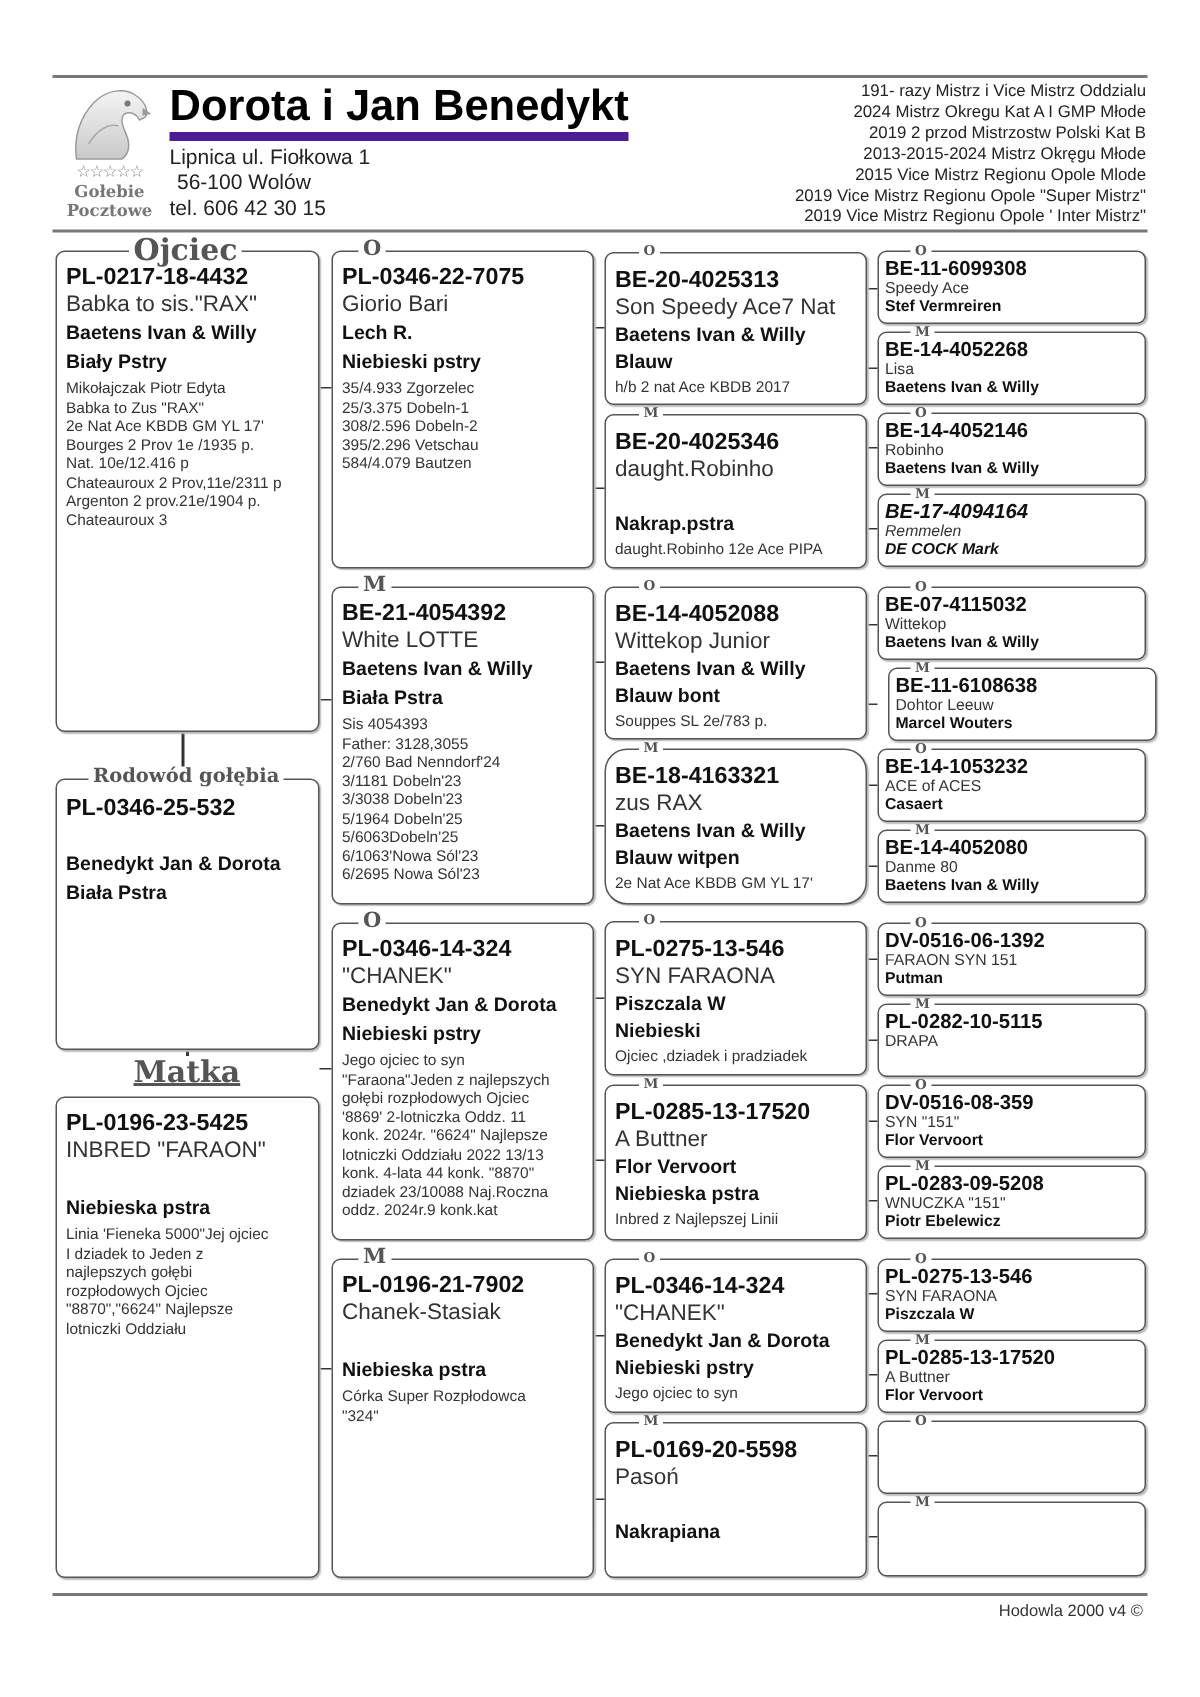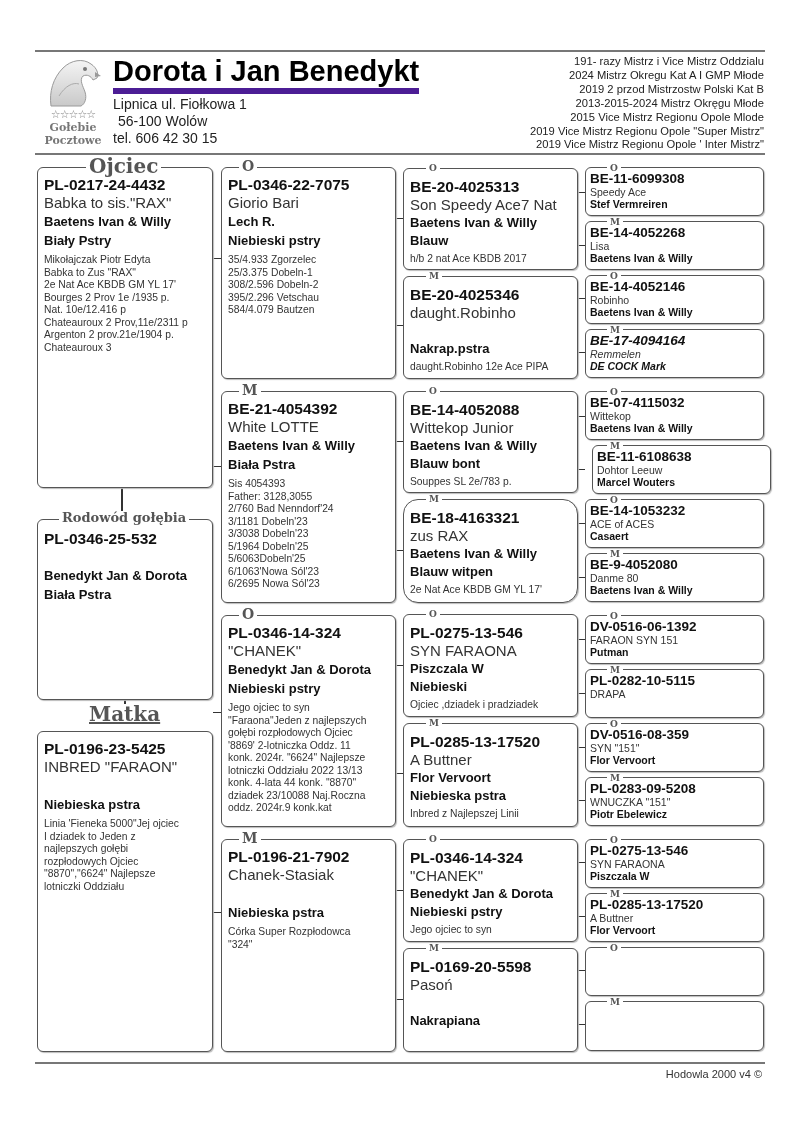--- a/index.html
+++ b/index.html
@@ -142,21 +142,21 @@
 <div class="line" style="left:577px; top:693px; width:8px; height:1px;"></div>
 <div class="line" style="left:577px; top:747px; width:8px; height:1px;"></div>
 <div class="line" style="left:577px; top:800px; width:8px; height:1px;"></div>
 <div class="line" style="left:577px; top:862px; width:8px; height:1px;"></div>
 <div class="line" style="left:577px; top:916px; width:8px; height:1px;"></div>
 <div class="line" style="left:577px; top:970px; width:8px; height:1px;"></div>
 <div class="line" style="left:577px; top:1024px; width:8px; height:1px;"></div>
 
 <div class="box g1" style="left:37px; top:167px; width:176px; height:321px;">
   <div class="inner">
-    <div class="ring">PL-0217-24-4432</div>
+    <div class="ring">PL-0217-18-4432</div>
     <div class="nm">Babka to sis."RAX"</div>
     <div class="br">Baetens Ivan &amp; Willy</div>
     <div class="co">Biały Pstry</div>
     <div class="nt">Mikołajczak Piotr Edyta
 Babka to Zus "RAX"
 2e Nat Ace KBDB GM YL 17'
 Bourges 2 Prov 1e /1935 p.
 Nat. 10e/12.416 p
 Chateauroux 2 Prov,11e/2311 p
 Argenton 2 prov.21e/1904 p.
@@ -402,21 +402,21 @@
     <div class="inner">
   <div class="ring">BE-14-1053232</div>
   <div class="nm">ACE of ACES</div>
   <div class="br">Casaert</div>
 </div>
   </div>
 <div class="legend sm" style="left:607px; top:496px;">O</div>
 
 <div class="box g4" style="left:585px; top:553px; width:179px; height:49px;">
     <div class="inner">
-  <div class="ring">BE-9-4052080</div>
+  <div class="ring">BE-14-4052080</div>
   <div class="nm">Danme 80</div>
   <div class="br">Baetens Ivan &amp; Willy</div>
 </div>
   </div>
 <div class="legend sm" style="left:607px; top:550px;">M</div>
 
 <div class="box g4" style="left:585px; top:615px; width:179px; height:49px;">
     <div class="inner">
   <div class="ring">DV-0516-06-1392</div>
   <div class="nm">FARAON SYN 151</div>

